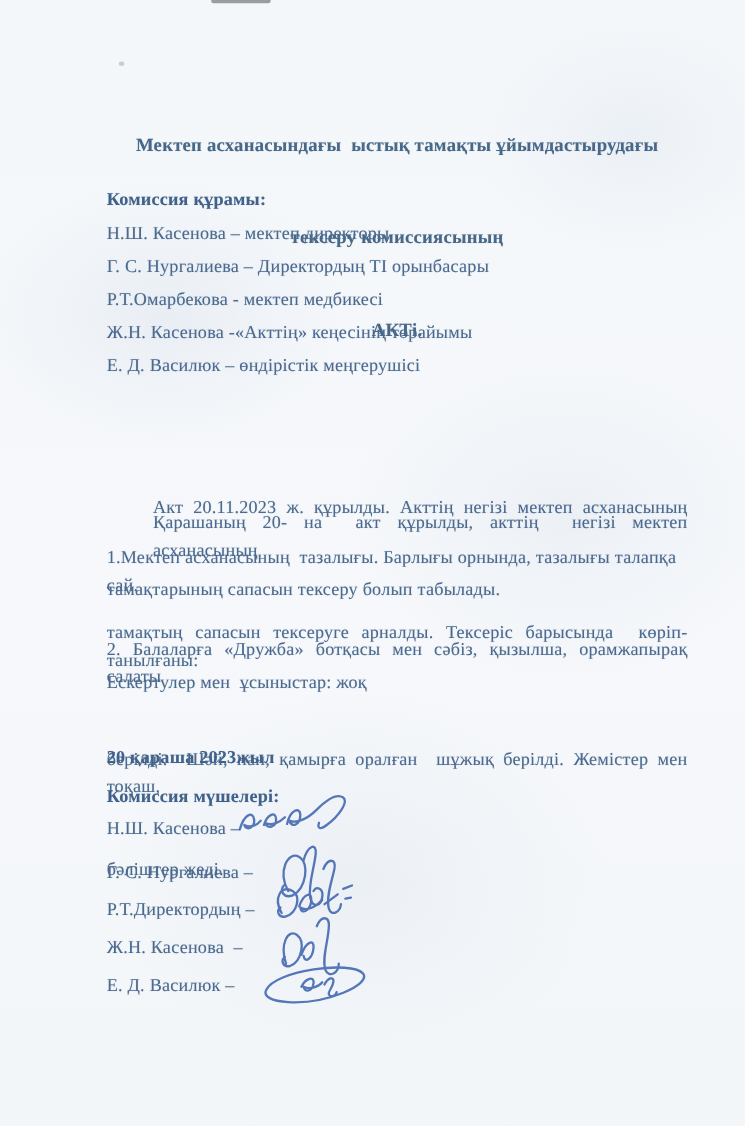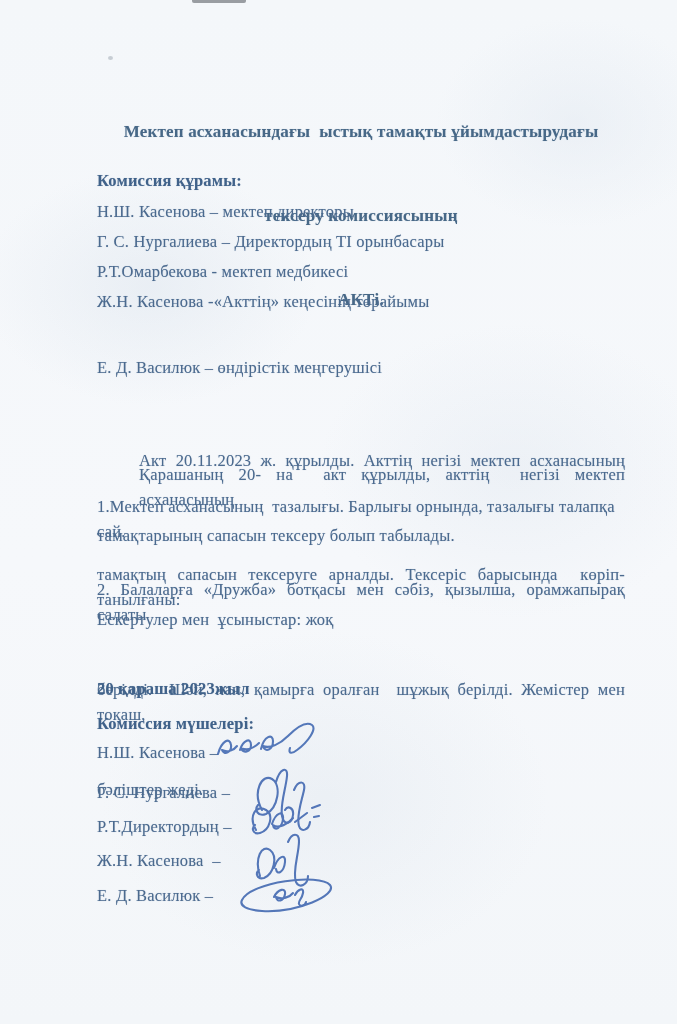--- a/index.html
+++ b/index.html
@@ -64,21 +64,21 @@
     <div>тексеру комиссиясының</div>
     <div>АКТі.</div>
   </div>
 
   <div class="txt bold-line" style="top:168px;">Комиссия құрамы:</div>
 
   <div class="txt member-line" style="top:199px;">Н.Ш. Касенова – мектеп директоры</div>
   <div class="txt member-line" style="top:229px;">Г. С. Нургалиева – Директордың ТІ орынбасары</div>
   <div class="txt member-line" style="top:259px;">Р.Т.Омарбекова - мектеп медбикесі</div>
   <div class="txt member-line" style="top:289px;">Ж.Н. Касенова -«Акттің» кеңесінің төрайымы</div>
-  <div class="txt member-line" style="top:319px;margin-top:36px;">Е. Д. Василюк – өндірістік меңгерушісі</div>
+  <div class="txt member-line" style="top:319px;">Е. Д. Василюк – өндірістік меңгерушісі</div>
 
   <div class="txt" style="top:398px;">
     <div class="jline indent">Акт 20.11.2023 ж. құрылды. Акттің негізі мектеп асханасының</div>
     <div>тамақтарының сапасын тексеру болып табылады.</div>
   </div>
 
   <div class="txt" style="top:412px;">
     <div class="jline indent">Қарашаның 20- на  акт құрылды, акттің  негізі мектеп асханасының</div>
     <div class="jline">тамақтың сапасын тексеруге арналды. Тексеріс барысында  көріп-танылғаны:</div>
   </div>

